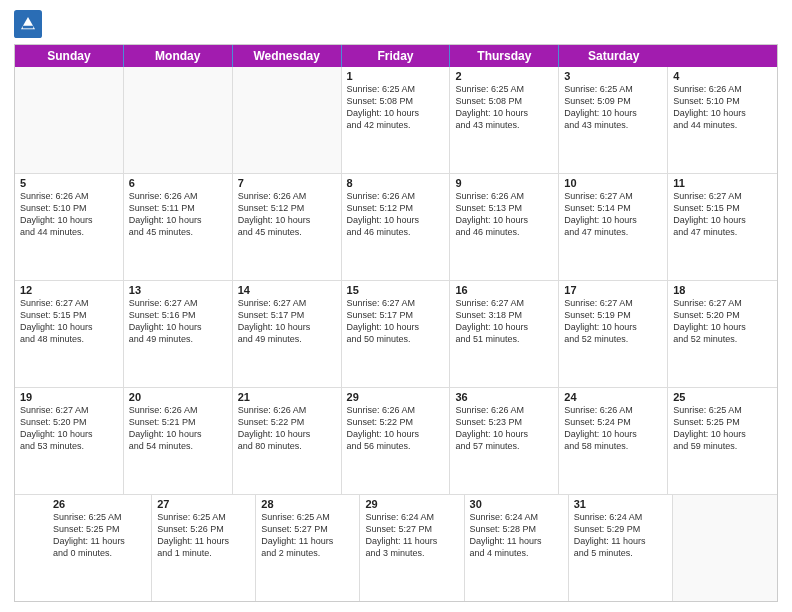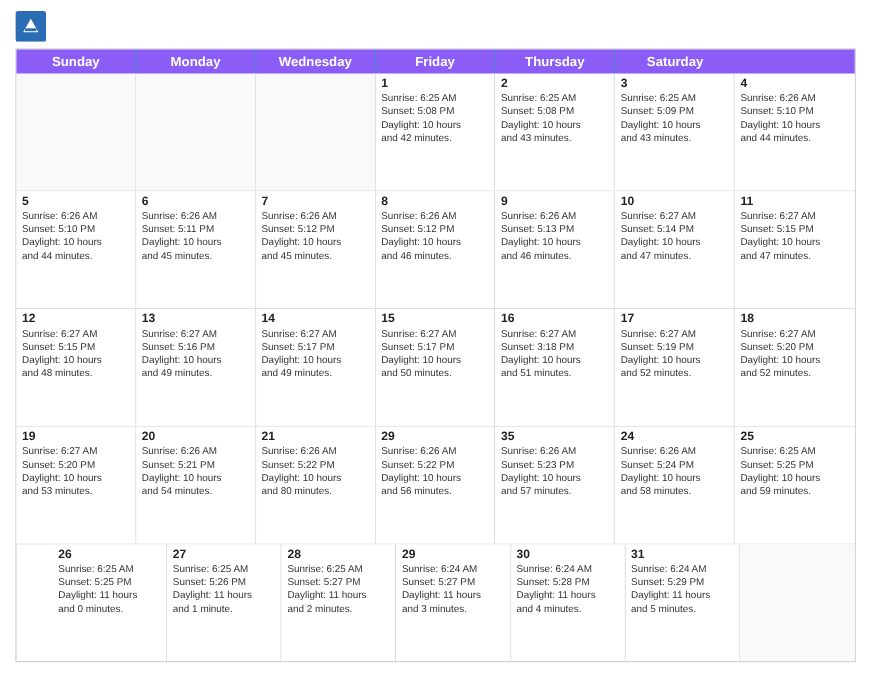--- a/index.html
+++ b/index.html
@@ -62,21 +62,21 @@
     }
     .calendar {
       flex: 1;
       display: flex;
       flex-direction: column;
       border: 1px solid #ccc;
     }
     .cal-header-row {
       display: grid;
       grid-template-columns: repeat(7, 1fr);
-      background: #8b5cf6;
+      background: #a21caf;
     }
     .cal-header-cell {
       color: #fff;
       font-size: 12px;
       font-weight: bold;
       padding: 4px 6px;
       text-align: center;
       border-right: 1px solid #4a8dd5;
     }
     .cal-header-cell:last-child { border-right: none; }
@@ -305,21 +305,21 @@
             <div class="cell-line">and 80 minutes.</div>
           </div>
           <div class="cal-cell">
             <div class="day-num">29</div>
             <div class="cell-line">Sunrise: 6:26 AM</div>
             <div class="cell-line">Sunset: 5:22 PM</div>
             <div class="cell-line">Daylight: 10 hours</div>
             <div class="cell-line">and 56 minutes.</div>
           </div>
           <div class="cal-cell">
-            <div class="day-num">35</div>
+            <div class="day-num">36</div>
             <div class="cell-line">Sunrise: 6:26 AM</div>
             <div class="cell-line">Sunset: 5:23 PM</div>
             <div class="cell-line">Daylight: 10 hours</div>
             <div class="cell-line">and 57 minutes.</div>
           </div>
           <div class="cal-cell">
             <div class="day-num">24</div>
             <div class="cell-line">Sunrise: 6:26 AM</div>
             <div class="cell-line">Sunset: 5:24 PM</div>
             <div class="cell-line">Daylight: 10 hours</div>

